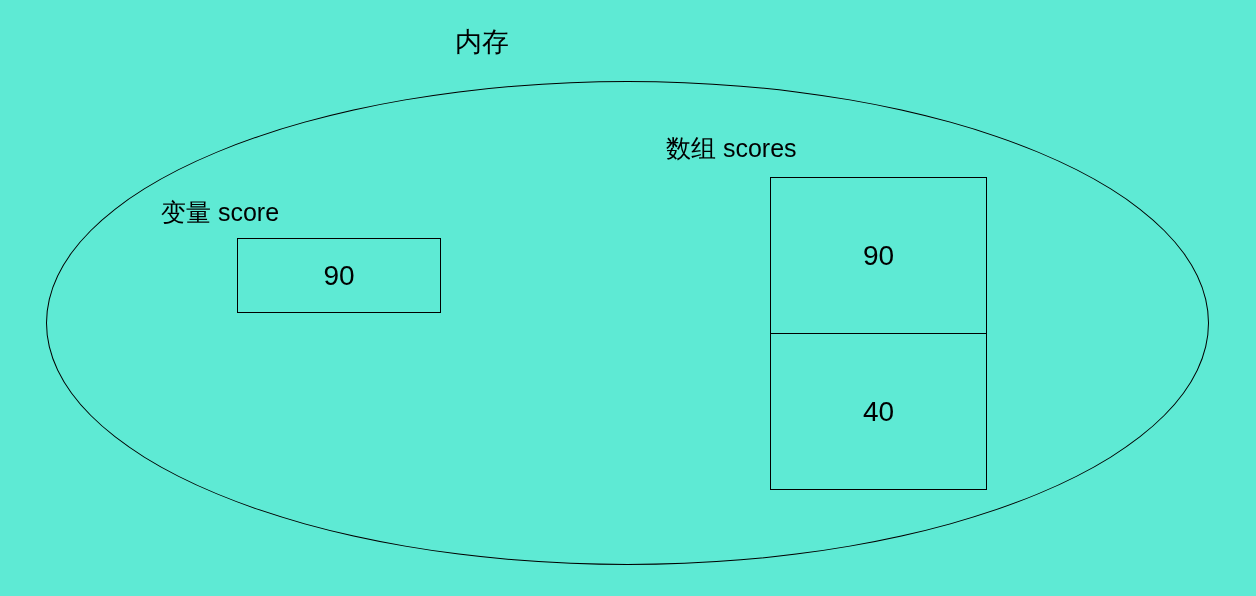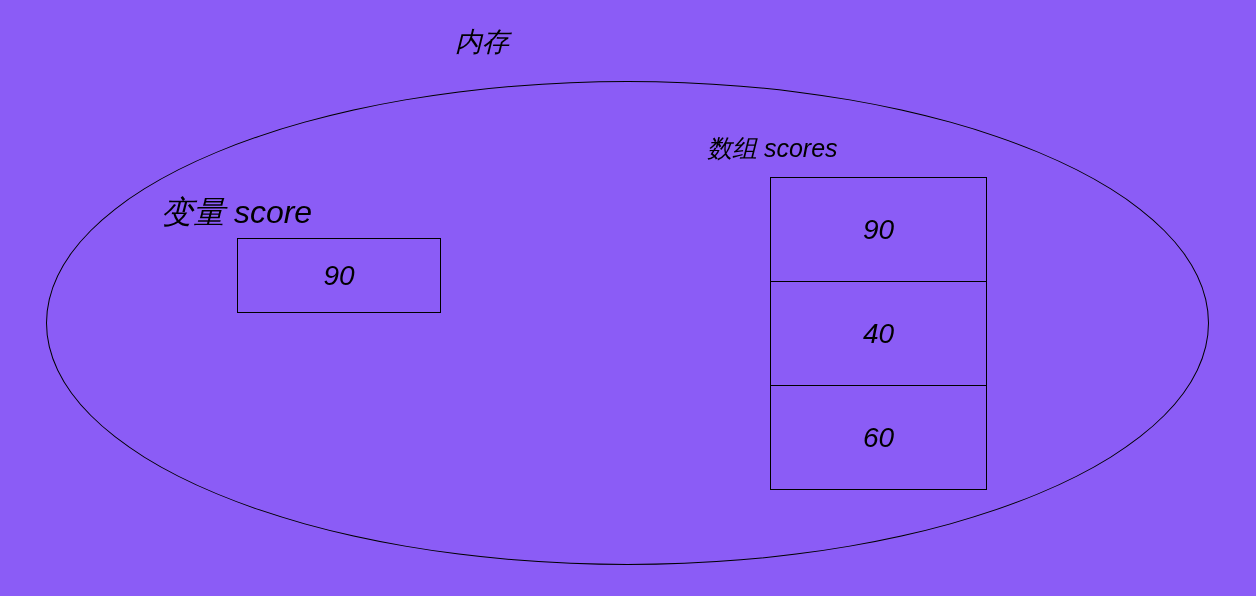--- a/index.html
+++ b/index.html
@@ -4,25 +4,24 @@
 <style>
   html, body {
     margin: 0;
     padding: 0;
     background: #ffffff;
   }
   .canvas {
     position: relative;
     width: 1256px;
     height: 596px;
-    background: #8b5cf6;
+    background: #5eead4;
     font-family: "Liberation Sans", "DejaVu Sans", sans-serif;
     color: #000000;
     overflow: hidden;
-    font-style: italic;
   }
   .memory-ellipse {
     position: absolute;
     left: 46px;
     top: 81px;
     width: 1163px;
     height: 484px;
     border: 1px solid #000000;
     border-radius: 50%;
     box-sizing: border-box;
@@ -33,40 +32,40 @@
     left: 455px;
     top: 27px;
     font-size: 27px;
     line-height: 30px;
     white-space: nowrap;
   }
   .variable-label {
     position: absolute;
     left: 161px;
     top: 197px;
-    font-size: 32px;
+    font-size: 25px;
     line-height: 30px;
     white-space: nowrap;
   }
   .variable-box {
     position: absolute;
     left: 237px;
     top: 238px;
     width: 204px;
     height: 75px;
     border: 1px solid #000000;
     box-sizing: border-box;
     display: flex;
     align-items: center;
     justify-content: center;
     font-size: 28px;
   }
   .array-label {
     position: absolute;
-    left: 707px;
+    left: 666px;
     top: 133px;
     font-size: 25px;
     line-height: 30px;
     white-space: nowrap;
   }
   .array-box {
     position: absolute;
     left: 770px;
     top: 177px;
     width: 217px;
@@ -101,16 +100,15 @@
 
   <div class="variable-box">
     <span>90</span>
   </div>
 
   <div class="array-label">数组 scores</div>
 
   <div class="array-box">
       <div class="array-cell">90</div>
       <div class="array-cell">40</div>
-      <div class="array-cell">60</div>
     </div>
 
 </div>
 
 </body></html>

